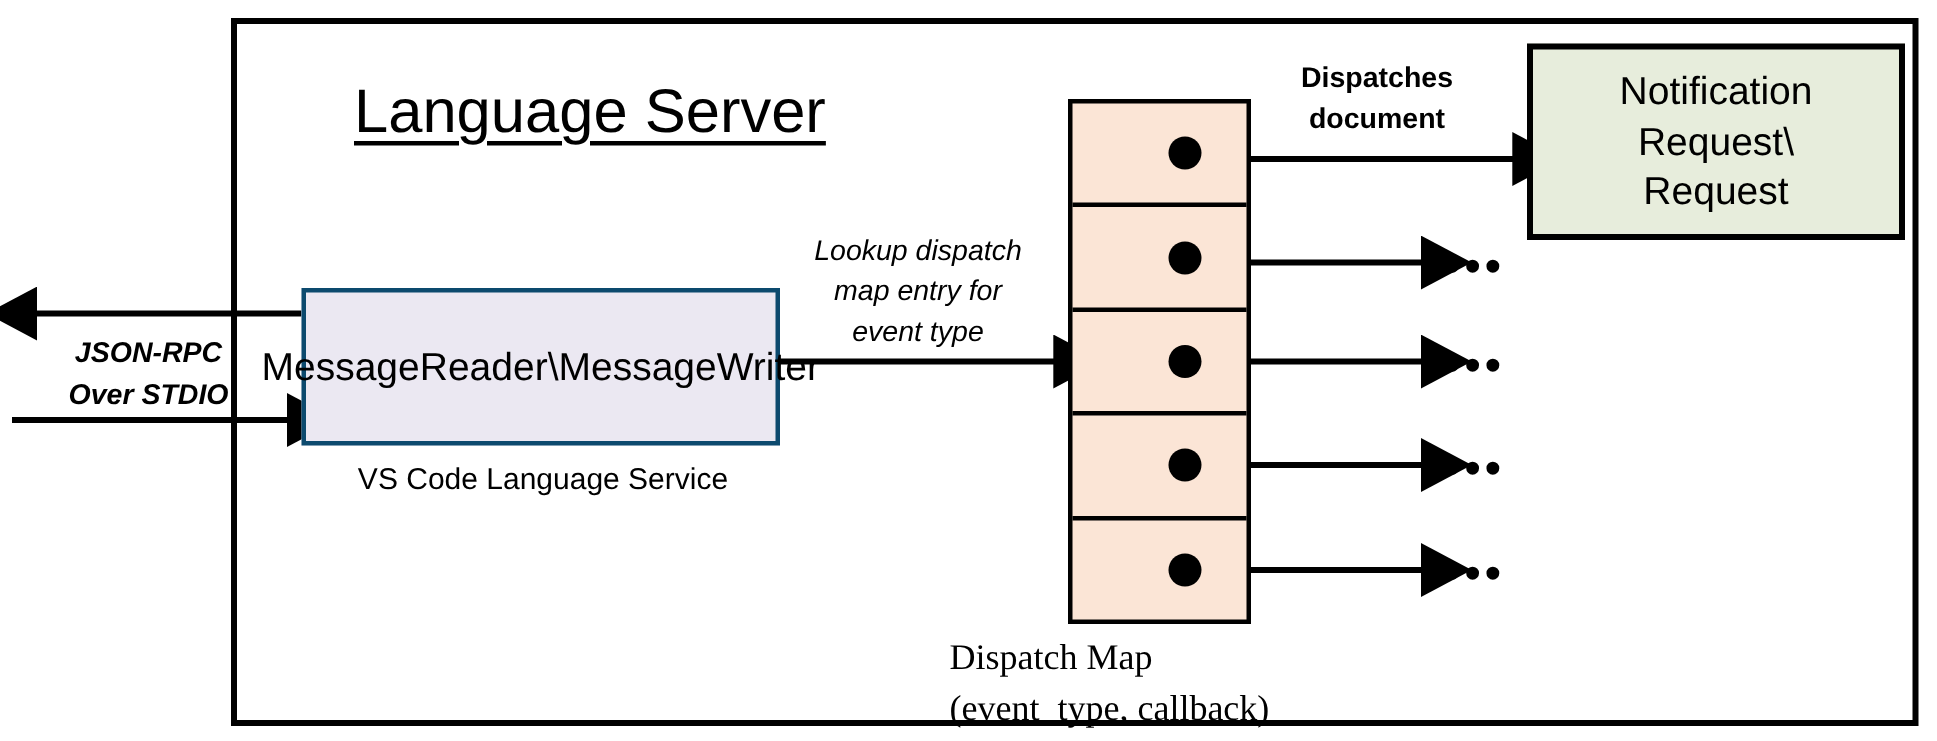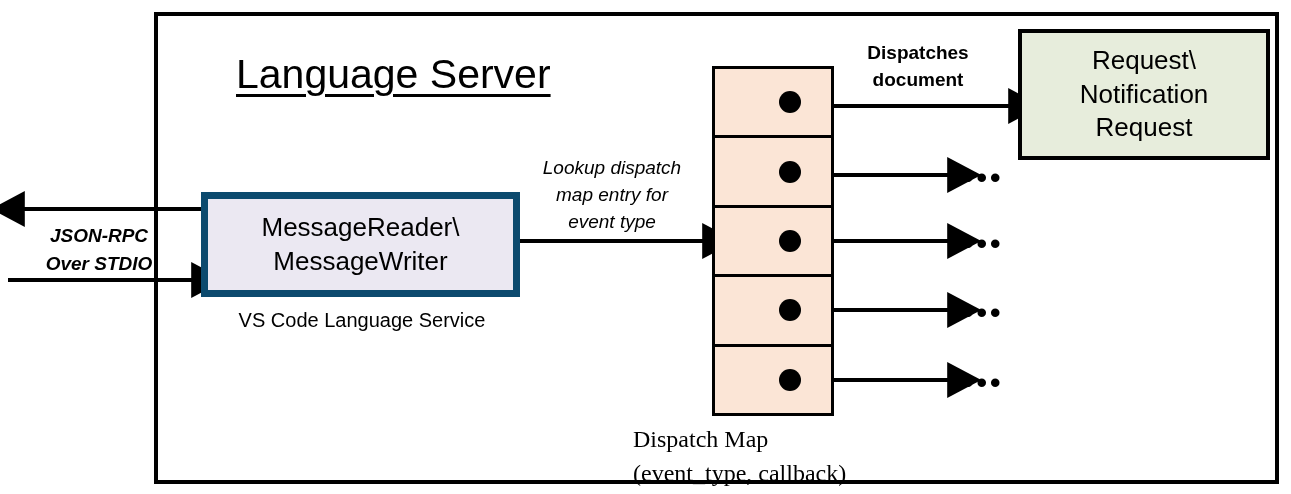--- a/index.html
+++ b/index.html
@@ -54,24 +54,24 @@
   }
 
   
   .reader-box {
     position: absolute;
     left: 201px;
     top: 192px;
     width: 319px;
     height: 105px;
     background: #EBE8F2;
-    border: 7px solid #0c4a6e;
+    border: 3px solid #0c4a6e;
     box-sizing: border-box;
     display: flex;
-    flex-direction: column;
+    flex-direction: row;
     align-items: center;
     justify-content: center;
     font-size: 26px;
     line-height: 1.28;
     text-align: center;
   }
   .reader-caption {
     position: absolute;
     left: 182px;
     top: 306px;
@@ -292,18 +292,18 @@
     <div>Dispatch Map</div>
     <div>(event_type, callback)</div>
   </div>
 
   <div class="ellipsis" style="left:963px; top:163px;">•••</div>
   <div class="ellipsis" style="left:963px; top:229px;">•••</div>
   <div class="ellipsis" style="left:963px; top:298px;">•••</div>
   <div class="ellipsis" style="left:963px; top:368px;">•••</div>
 
   <div class="callback-box">
+    <div>Notification</div>
     <div>Request\</div>
-    <div>Notification</div>
     <div>Request</div>
   </div>
 
 </div>
 
 </body></html>

